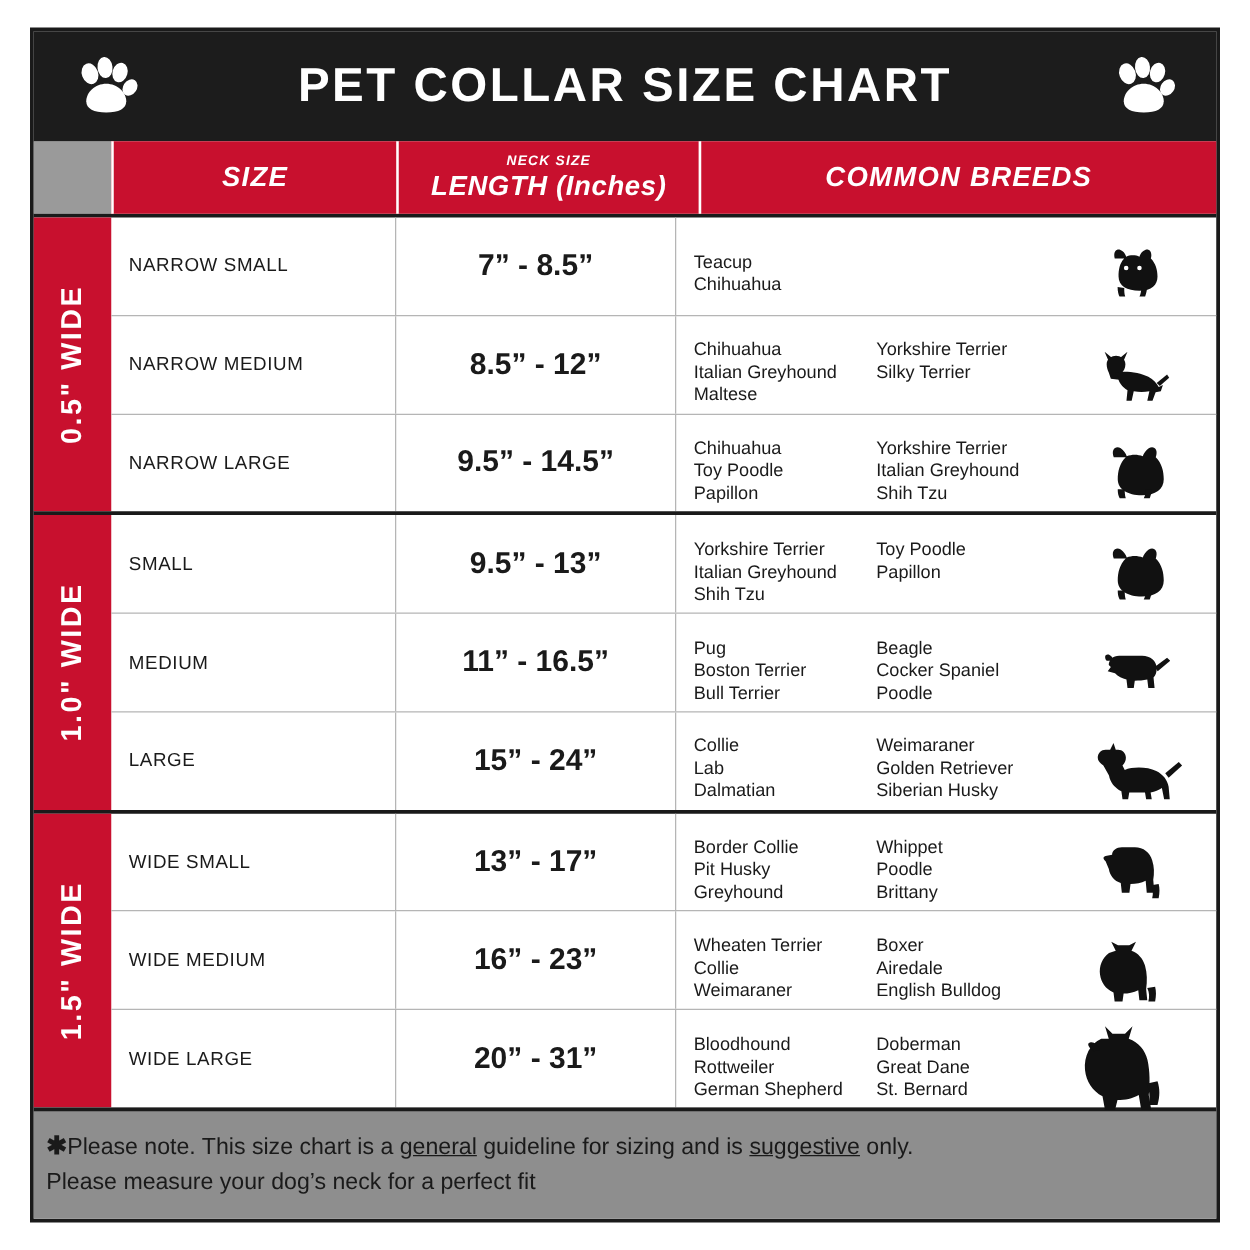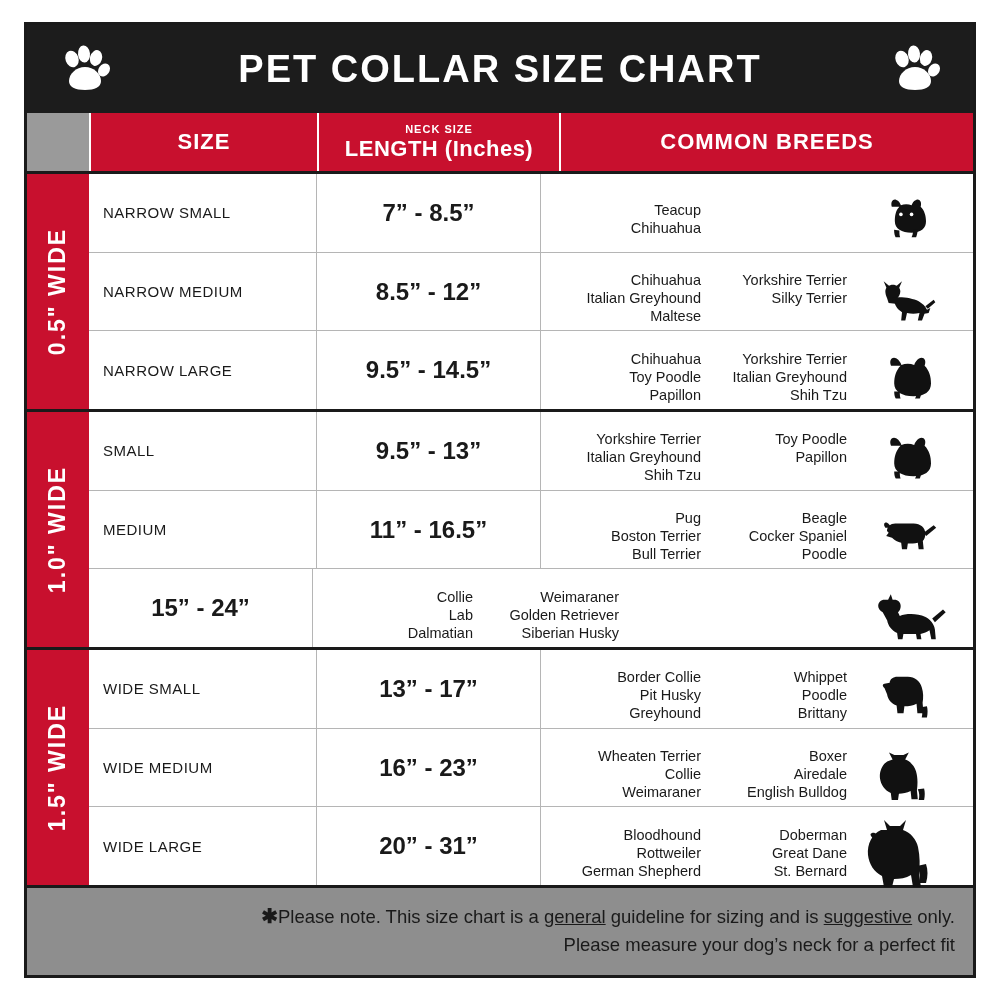--- a/index.html
+++ b/index.html
@@ -6,21 +6,20 @@
   html, body {
     width: 1000px; height: 1000px;
     background: #ffffff;
     font-family: "Liberation Sans", sans-serif;
   }
   .page {
     position: relative;
     width: 1000px; height: 1000px;
     background: #ffffff;
     padding: 22px 24px 22px 24px;
-    text-align: right;
   }
   .chart {
     width: 952px;
     height: 956px;
     border: 3px solid #1a1a1a;
     background: #ffffff;
     display: flex;
     flex-direction: column;
   }
 
@@ -53,20 +52,21 @@
   .table-wrap {
     flex: 1 1 auto;
     display: flex;
     flex-direction: column;
   }
 
   .col-head {
     display: flex;
     height: 58px;
     flex: 0 0 auto;
+    font-style: italic;
   }
   .ch-spacer { width: 62px; background: #9a9a9a; }
   .ch-cell {
     background: #c8102e;
     color: #ffffff;
     display: flex;
     align-items: center;
     justify-content: center;
     font-weight: bold;
     border-left: 2px solid #ffffff;
@@ -350,20 +350,21 @@
                 <svg viewBox="0 0 100 60" width="92" height="50" aria-hidden="true">
                   <path fill="#111" d="M26 24c0-5 4-9 10-9h22c8 0 14 5 14 12 0 4-1 7-3 9l1 10h-6l-1-8c-4 1-8 1-12 1l-1 7h-6l-1-8c-4-1-8-3-11-6l-7-2 3-4z"></path>
                   <path fill="#111" d="M70 26l12-9 3 3-12 10z"></path>
                   <path fill="#111" d="M24 20c-3-4-1-7 2-6 2 1 4 3 5 6z"></path>
                 </svg>
               </div>
             </div>
           </div>
 
           <div class="row">
+            <div class="cell-size">LARGE</div>
             <div class="cell-length">15” - 24”</div>
             <div class="cell-breeds">
               <div class="breed-cols">
                 <div class="breed-col">
                   <div>Collie</div>
                   <div>Lab</div>
                   <div>Dalmatian</div>
                 </div>
                 <div class="breed-col">
                   <div>Weimaraner</div>

